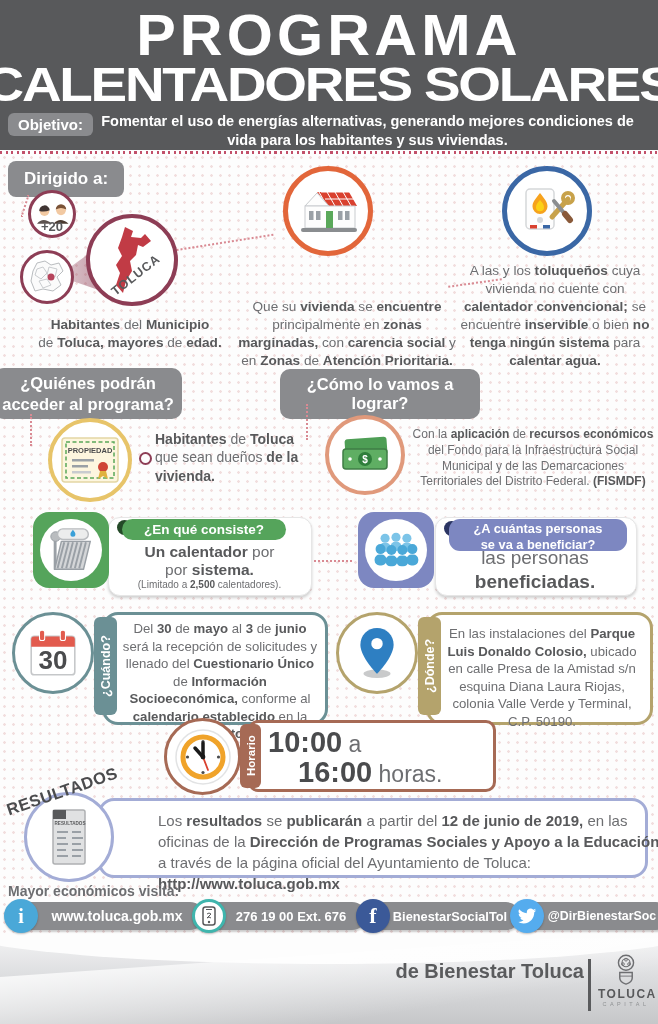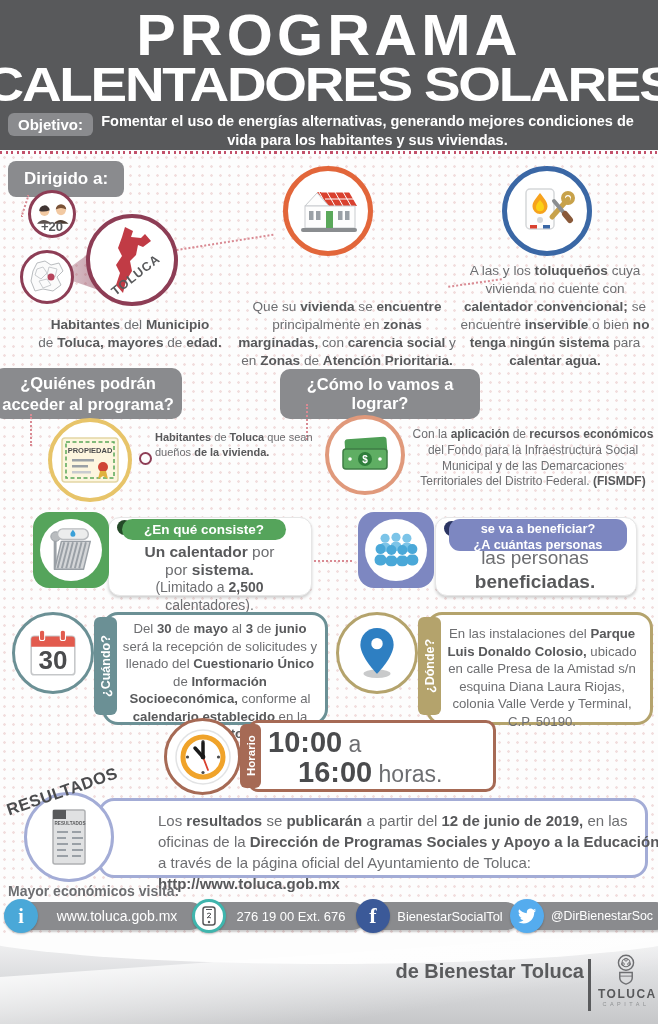--- a/index.html
+++ b/index.html
@@ -36,21 +36,21 @@
   .card-title{position:absolute;color:#fff;font-weight:700;text-align:center;border-radius:11px;z-index:3;}
   .notch{position:absolute;width:15px;height:15px;border-radius:50%;z-index:2;}
   
   .frame{position:absolute;background:#fff;box-sizing:border-box;border-radius:16px;}
   .vtab{position:absolute;color:#fff;font-weight:700;border-radius:6px;writing-mode:vertical-rl;transform:rotate(180deg);text-align:center;z-index:1;display:flex;align-items:center;justify-content:center;}
   .dotted{position:absolute;border-top:2.5px dotted #d98a93;}
   .dottedv{position:absolute;border-left:2.5px dotted #d98a93;}
   .daynum{position:absolute;width:100%;text-align:center;font-weight:700;color:#4a4b4d;}
   
   .contact-label{position:absolute;left:8px;top:883px;font-size:14px;font-weight:700;color:#6d6e71;}
-  .cpill{position:absolute;top:902px;height:28px;background:#8a8b8e;border-radius:14px;color:#fff;font-weight:400;display:flex;align-items:center;justify-content:center;box-shadow:0 2px 2px rgba(0,0,0,.2);}
+  .cpill{position:absolute;top:902px;height:28px;background:#8a8b8e;border-radius:14px;color:#fff;font-weight:700;display:flex;align-items:center;justify-content:center;box-shadow:0 2px 2px rgba(0,0,0,.2);}
   .cico{position:absolute;top:899px;width:34px;height:34px;border-radius:50%;display:flex;align-items:center;justify-content:center;box-shadow:0 1px 2px rgba(0,0,0,.25);}
   
   .footer{position:absolute;left:0;top:938px;width:658px;height:86px;background:linear-gradient(180deg,#f2f2f3 0%,#dcdddf 45%,#c6c7c9 100%);overflow:hidden;}
   .footer:before{content:"";position:absolute;left:-60px;top:-52px;width:780px;height:78px;background:#fdfdfd;border-radius:50%;}
   .footer:after{content:"";position:absolute;left:-100px;top:16px;width:860px;height:120px;background:linear-gradient(175deg,rgba(255,255,255,.85) 0%,rgba(255,255,255,0) 55%);transform:rotate(-4deg);}
   .org{position:absolute;right:74px;top:960px;text-align:right;color:#5a5b5d;font-weight:700;font-size:20px;line-height:1.18;z-index:3;}
   .org-div{position:absolute;left:588px;top:959px;width:3px;height:52px;background:#5a5b5d;z-index:3;}
   .crest-col{position:absolute;left:598px;top:953px;width:56px;text-align:center;z-index:3;color:#58595b;}
   .crest-t{font-size:12px;font-weight:700;letter-spacing:1.5px;margin-top:-2px;}
   .crest-c{font-size:5.5px;letter-spacing:3.5px;color:#8f9193;}
@@ -160,21 +160,21 @@
       <rect x="5" y="5" width="48" height="36" fill="none" stroke="#5aa85a" stroke-width="1.5" stroke-dasharray="4,2.5"></rect>
       <text x="29" y="16" text-anchor="middle" font-size="7.5" font-weight="bold" fill="#4a4b4d" font-family="Liberation Sans,sans-serif">PROPIEDAD</text>
       <rect x="11" y="22" width="22" height="2.5" fill="#9aa0a6"></rect>
         <rect x="11" y="28" width="16" height="2.5" fill="#9aa0a6"></rect>
         <rect x="11" y="34" width="19" height="2.5" fill="#c9cccf"></rect>
       <circle cx="42" cy="30" r="5" fill="#cf4436"></circle>
         <polygon points="39,34 37,42 42,39 47,42 45,34" fill="#e0b13f"></polygon>
     </svg>
   </div>
   <div style="position:absolute;left:139px;top:452px;width:9px;height:9px;border:2.5px solid #8d3d55;border-radius:50%;"></div>
-  <div class="caption body-b" style="left:155px;top:430px;width:165px;text-align:left;font-size:11px;"><b>Habitantes</b> de <b>Toluca</b> que sean dueños <b>de la vivienda.</b></div>
+  <div class="caption body-b" style="left:155px;top:430px;width:165px;text-align:left;font-size:14px;"><b>Habitantes</b> de <b>Toluca</b> que sean dueños <b>de la vivienda.</b></div>
 
   <div class="circ" style="left:325px;top:415px;width:80px;height:80px;border:4px solid #e0997b;">
     <svg width="56" height="38" viewBox="0 0 56 38">
       <rect x="8" y="2" width="42" height="18" rx="3" fill="#4e9e55" transform="rotate(-4 29 11)"></rect>
       <rect x="6" y="13" width="44" height="20" rx="3" fill="#5fae63" stroke="#3f7e45" stroke-width="1.5"></rect>
       <circle cx="28" cy="23" r="7" fill="#2f7e3b"></circle>
       <text x="28" y="27" text-anchor="middle" font-size="10" font-weight="bold" fill="#fff" font-family="Liberation Sans,sans-serif">$</text>
       <circle cx="13" cy="23" r="1.8" fill="#fff"></circle>
         <circle cx="43" cy="23" r="1.8" fill="#fff"></circle>
     </svg>
@@ -198,21 +198,21 @@
             <line x1="41.5" y1="18" x2="34.5" y2="45"></line>
       </g>
     </svg>
       </div>
   </div>
   <div class="white-box" style="left:108px;top:517px;width:202px;height:77px;"></div>
   <div class="notch" style="left:117px;top:520px;background:#244a28;"></div>
   <div class="card-title" style="left:122px;top:519px;width:164px;height:21px;line-height:21px;font-size:13.5px;background:#55a45b;">¿En qué consiste?</div>
   <div class="caption body-b" style="left:112px;top:543px;width:195px;font-size:15.5px;line-height:1.2;"><b>Un calentador</b> por</div>
   <div class="caption body-b" style="left:112px;top:561px;width:195px;font-size:15.5px;line-height:1.2;">por <b>sistema.</b></div>
-  <div class="caption body-b" style="left:112px;top:578px;width:195px;font-size:14px;">(Limitado a <b>2,500</b> calentadores).</div>
+  <div class="caption body-b" style="left:112px;top:578px;width:195px;font-size:10px;">(Limitado a <b>2,500</b> calentadores).</div>
   <div class="dotted" style="left:314px;top:560px;width:38px;"></div>
 
   <div class="icon-sq" style="left:358px;top:512px;background:#7d87c1;z-index:2;">
     <div class="inner">
         <svg width="48" height="40" viewBox="0 0 52 44">
       <g fill="#7cc4e8">
         <circle cx="14" cy="9" r="5"></circle>
             <rect x="8" y="14" width="12" height="10" rx="5"></rect>
         <circle cx="26" cy="8" r="5"></circle>
             <rect x="20" y="13" width="12" height="10" rx="5"></rect>
@@ -228,22 +228,22 @@
             <rect x="26.5" y="28" width="13" height="12" rx="5.5"></rect>
         <circle cx="44" cy="21" r="5.5"></circle>
             <rect x="37.5" y="27" width="13" height="12" rx="5.5"></rect>
       </g>
     </svg>
       </div>
   </div>
   <div class="white-box" style="left:435px;top:517px;width:200px;height:77px;"></div>
   <div class="notch" style="left:444px;top:521px;background:#2b3563;"></div>
   <div class="card-title" style="left:449px;top:519px;width:178px;height:32px;font-size:12.8px;line-height:1.22;background:#7d87c1;padding-top:2px;box-sizing:border-box;">
+    <div>¿A cuántas personas</div>
     <div>se va a beneficiar?</div>
-    <div>¿A cuántas personas</div>
   </div>
   <div class="caption body-b" style="left:440px;top:522px;width:190px;font-size:19px;line-height:1.25;">Serán <b>10,000</b><br>las personas <b>beneficiadas.</b></div>
 
   <div class="frame" style="left:102px;top:612px;width:226px;height:113px;border:3px solid #6b9095;"></div>
   <div class="vtab" style="left:94px;top:617px;width:23px;height:98px;background:#6b9095;font-size:12.5px;">¿Cuándo?</div>
   <div class="circ" style="left:12px;top:612px;width:82px;height:82px;border:3px solid #6b9095;z-index:2;">
     <svg width="54" height="54" viewBox="0 0 52 52">
       <rect x="5" y="10" width="42" height="37" rx="3" fill="#fff" stroke="#c5c7c9" stroke-width="1.5"></rect>
       <path d="M5 13 a3 3 0 0 1 3-3 h36 a3 3 0 0 1 3 3 v7 H5 Z" fill="#e25b4e"></path>
       <rect x="13" y="4" width="5" height="10" rx="2" fill="#e25b4e" stroke="#fff" stroke-width="1"></rect>

